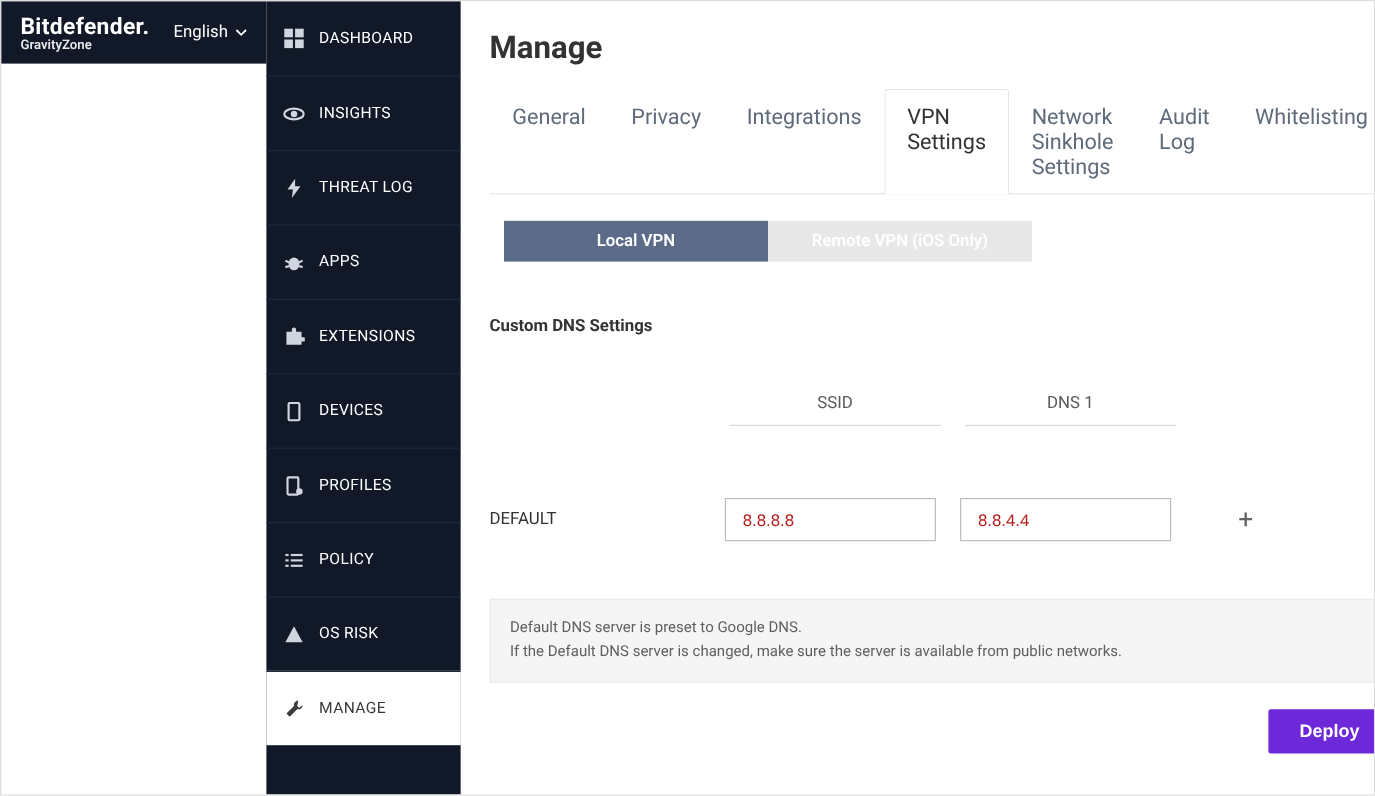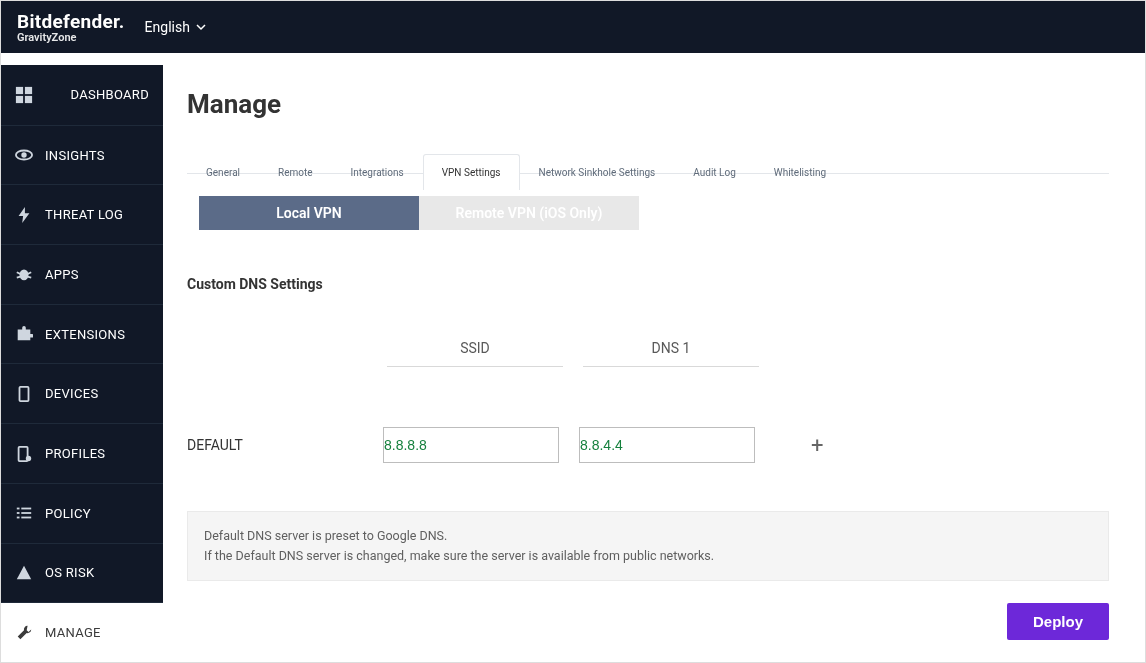--- a/index.html
+++ b/index.html
@@ -1,47 +1,47 @@
 <!DOCTYPE html>
 <html><head>
 <meta charset="utf-8">
 <style>
   * { box-sizing: border-box; margin: 0; padding: 0; }
   body { font-family: -apple-system, BlinkMacSystemFont, "Segoe UI", Roboto, Arial, sans-serif; background: #fff; width: 1146px; height: 663px; overflow: hidden; border: 1px solid #ddd; }
-  .app { display: flex; flex-direction: column; height: 100%; gap: 12px; }
+  .app { display: flex; flex-direction: row; height: 100%; }
   .topbar { background: #111827; color: #fff; height: 52px; display: flex; align-items: center; padding: 0 16px; }
   .brand { display: flex; flex-direction: column; margin-right: 20px; }
   .brand-main { font-size: 19px; font-weight: 700; letter-spacing: 0.3px; }
   .brand-sub { font-size: 11px; font-weight: 600; margin-top: -2px; opacity: 0.9; }
   .lang { display: flex; align-items: center; gap: 6px; font-size: 14px; cursor: pointer; text-align: center; }
   .chev { width: 10px; height: 10px; }
   .body { display: flex; flex: 1; min-height: 0; }
   .sidebar { width: 162px; background: #111827; color: #fff; display: flex; flex-direction: column; }
   .nav-item { display: flex; align-items: center; gap: 12px; height: 62px; padding: 0 14px; font-size: 13px; letter-spacing: 0.3px; border-top: 1px solid #1f2a3a; cursor: pointer; }
-  .nav-item:first-child { border-top: none; justify-content: space-between; }
+  .nav-item:first-child { border-top: none; }
   .nav-item.active { background: #fff; color: #3b3b3b; }
   .nav-item .icon { width: 18px; height: 18px; flex: 0 0 18px; fill: #cfd6df; }
   .nav-item.active .icon { fill: #3b3b3b; }
   .main { flex: 1; background: #fff; padding: 24px 36px 24px 24px; overflow: auto; position: relative; }
   .page-title { font-size: 26px; color: #333; margin-bottom: 18px; }
   .tabs { display: flex; border-bottom: 1px solid #e3e6ea; gap: 0; }
-  .tab { padding: 12px 18px; font-size: 10px; color: #5f6b7a; cursor: pointer; border: 1px solid transparent; border-bottom: none; position: relative; top: 17px; }
+  .tab { padding: 12px 18px; font-size: 18px; color: #5f6b7a; cursor: pointer; border: 1px solid transparent; border-bottom: none; position: relative; top: 1px; }
   .tab.active { color: #333; border-color: #e3e6ea; background: #fff; border-radius: 3px 3px 0 0; }
   .subtabs { display: flex; margin-top: 22px; margin-left: 12px; }
   .subtab { width: 220px; height: 34px; display: flex; align-items: center; justify-content: center; font-size: 14px; font-weight: 600; color: #fff; cursor: pointer; }
   .subtab.local { background: #5b6b88; }
   .subtab.remote { background: #e8e8e8; color: #fff; }
   .section-title { font-size: 14px; font-weight: 700; color: #333; margin-top: 46px; }
   .dns-headers { display: flex; margin-top: 48px; }
   .col-lbl { width: 200px; }
   .col { width: 196px; text-align: center; font-size: 14px; color: #595959; padding-bottom: 10px; border-bottom: 1px solid #d9d9d9; margin-right: 20px; }
   .row { display: flex; align-items: center; margin-top: 60px; }
   .row-label { width: 200px; font-size: 14px; color: #333; }
   .row-ssid { width: 196px; font-size: 14px; color: #333; margin-right: 20px; }
-  .dns-input { width: 176px; height: 36px; border: 1px solid #bdbdbd; padding: 0 0; font-size: 14px; color: #15803d; margin-right: 20px; }
+  .dns-input { width: 176px; height: 36px; border: 1px solid #bdbdbd; padding: 0 14px; font-size: 14px; color: #b91c1c; margin-right: 20px; }
   .add-btn { margin-left: 36px; color: #666; font-size: 22px; cursor: pointer; user-select: none; }
   .notice { background: #f5f5f5; border: 1px solid #eaeaea; padding: 14px 16px; margin-top: 48px; font-size: 12.5px; color: #5f5f5f; line-height: 1.6; }
   .deploy-wrap { display: flex; justify-content: flex-end; margin-top: 22px; }
   .deploy { background: #6d28d9; color: #fff; border: none; padding: 10px 26px; font-size: 15px; font-weight: 600; cursor: pointer; border-radius: 2px; }
 </style>
 </head>
 <body>
 
 <div class="app">
   <div class="topbar">
@@ -133,21 +133,21 @@
           </svg>
         <span>MANAGE</span>
       </div>
     </div>
 
     <div class="main">
       <h1 class="page-title">Manage</h1>
 
       <div class="tabs">
         <div class="tab">General</div>
-        <div class="tab">Remote</div>
+        <div class="tab">Privacy</div>
         <div class="tab">Integrations</div>
         <div class="tab active">VPN Settings</div>
         <div class="tab">Network Sinkhole Settings</div>
         <div class="tab">Audit Log</div>
         <div class="tab">Whitelisting</div>
       </div>
 
       <div class="subtabs">
         <div class="subtab local">Local VPN</div>
         <div class="subtab remote">Remote VPN (iOS Only)</div>

